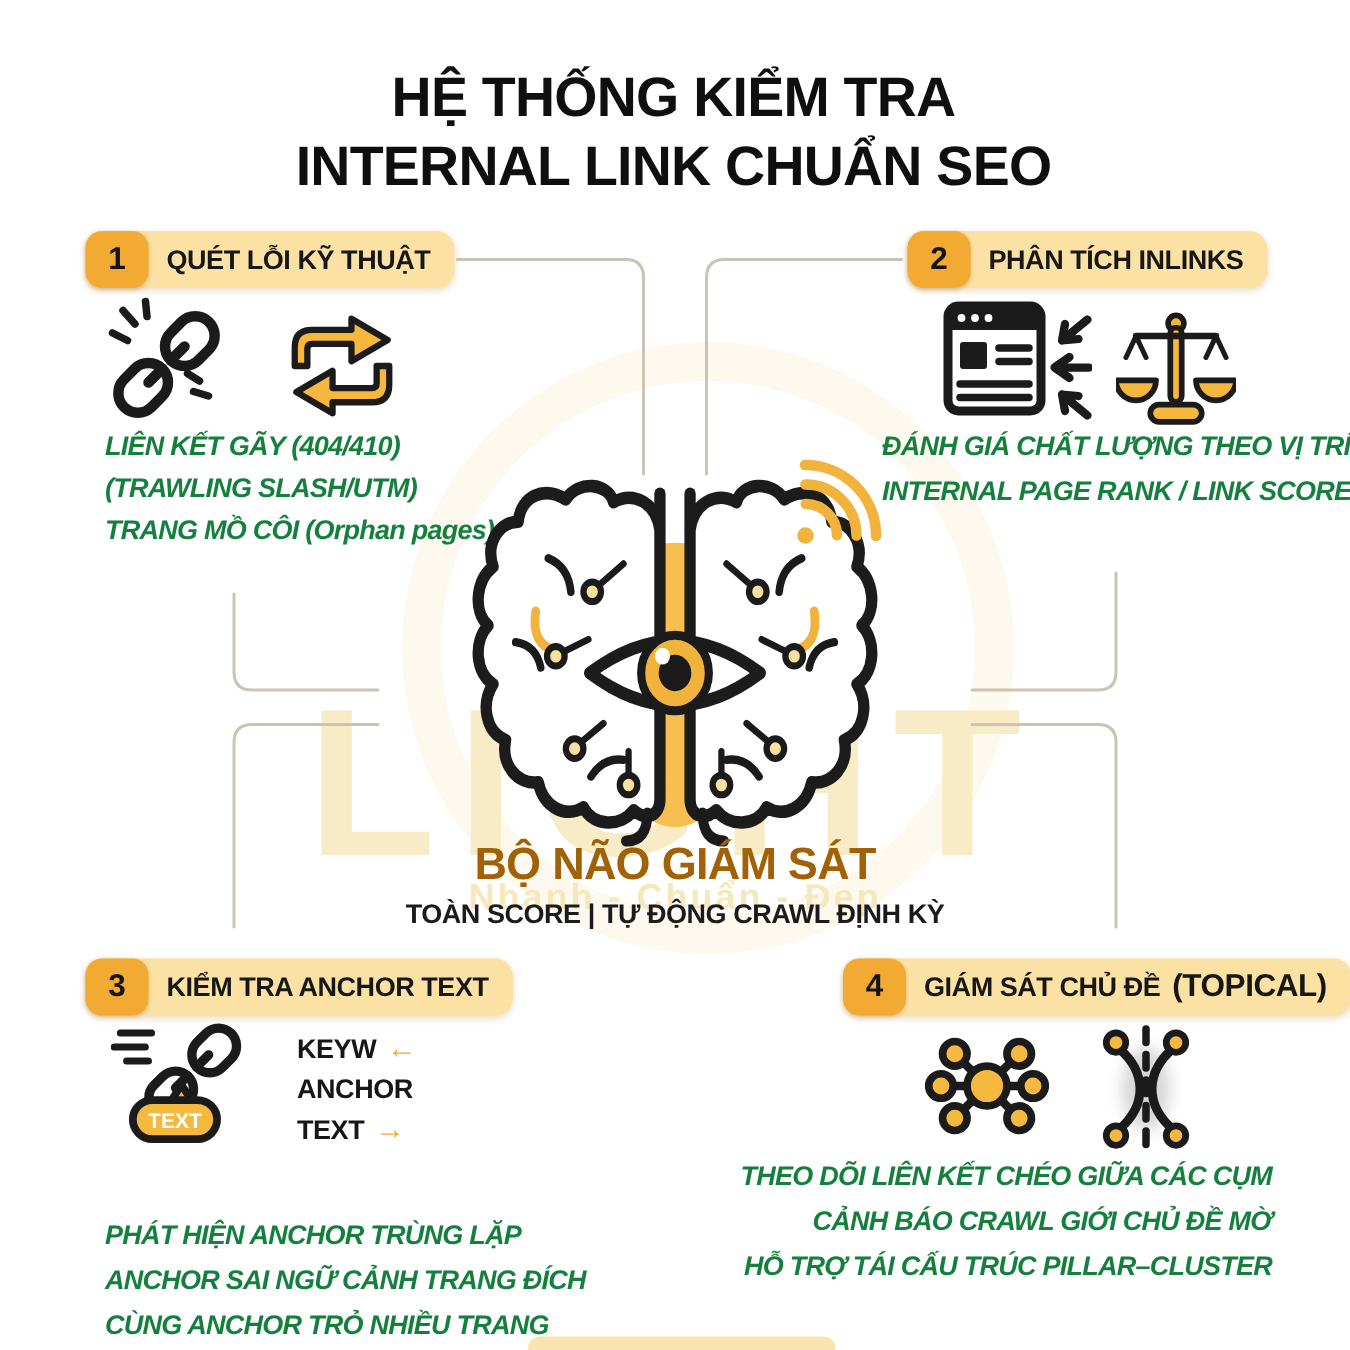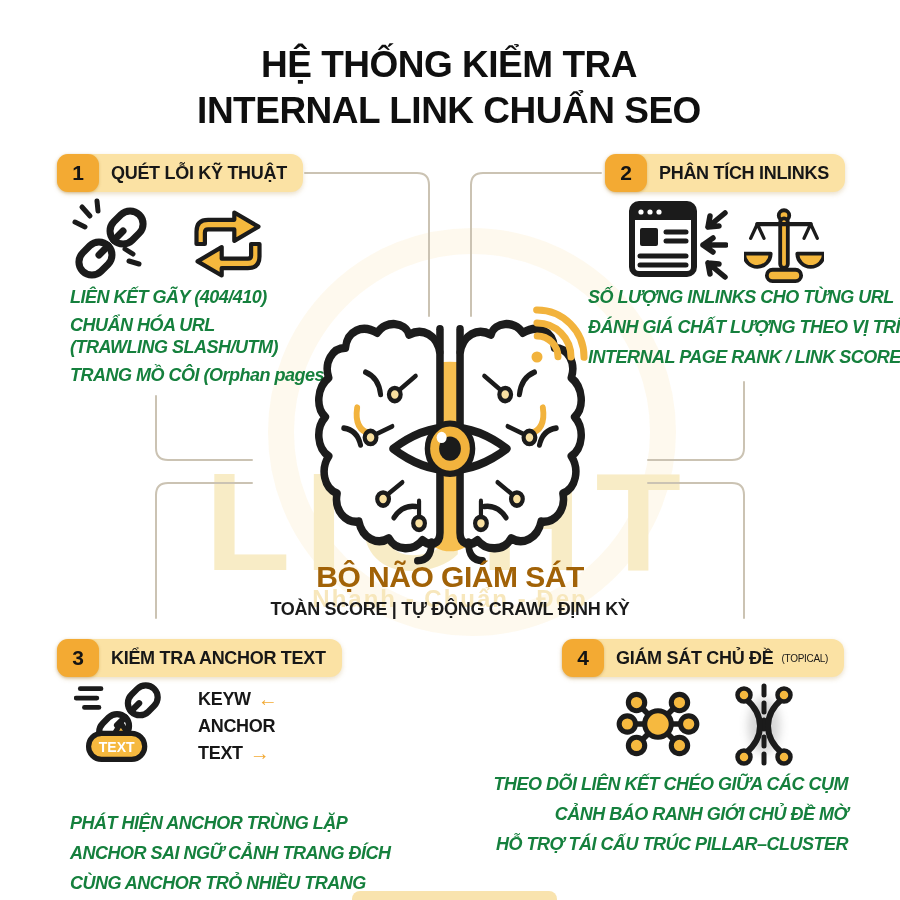--- a/index.html
+++ b/index.html
@@ -22,21 +22,21 @@
   
   .connectors{position:absolute;left:0;top:0;z-index:2;}
   
   .pill{position:absolute;z-index:3;display:inline-flex;align-items:center;height:38px;
     background:#FBE2A4;border-radius:12px;padding-right:16px;gap:12px;
     box-shadow:0 2px 5px rgba(175,135,55,0.28);}
   .badge{width:42px;height:38px;border-radius:11px;background:#F3AA33;display:flex;
     align-items:center;justify-content:center;font-size:21px;font-weight:800;color:#141414;
     box-shadow:0 1px 3px rgba(160,110,20,0.35);}
   .pill-label{font-size:18px;font-weight:800;letter-spacing:-0.3px;white-space:nowrap;}
-  .pill-suffix{font-size:10px;font-weight:400;letter-spacing:-0.3px;margin-left:-4px;white-space:nowrap;}
+  .pill-suffix{font-size:21px;font-weight:700;letter-spacing:-0.3px;margin-left:-4px;white-space:nowrap;}
   
   .tblock{position:absolute;z-index:3;font-weight:700;font-size:18px;letter-spacing:-0.5px;color:#15803d;font-style:italic;}
   .tblock .ln{line-height:30px;white-space:nowrap;}
   .s1t .ln{line-height:22px;}
   .s1t .gap{margin-bottom:6px;}
   .s4t{text-align:right;}
   
   .icon{position:absolute;z-index:3;}
   
   .anchor-rows{position:absolute;left:198px;top:686px;z-index:3;}
@@ -99,21 +99,20 @@
     </g>
   </svg>
   <svg class="icon" style="left:186px;top:210px;" width="84" height="68" viewBox="0 0 80 64">
     <g fill="#F5B83D" stroke="#1b1b1b" stroke-width="4" stroke-linejoin="round">
       <path d="M 10 32 L 10 20 Q 10 9 21 9 L 46 9 L 46 2 L 69 15.5 L 46 29 L 46 18 L 21 18 Q 18 18 18 21 L 18 32 Z"></path>
       <path d="M 10 32 L 10 20 Q 10 9 21 9 L 46 9 L 46 2 L 69 15.5 L 46 29 L 46 18 L 21 18 Q 18 18 18 21 L 18 32 Z" transform="rotate(180 40 32)"></path>
     </g>
   </svg>
   <div class="tblock s1t" style="left:70px;top:286px;">
     <div class="ln gap">LIÊN KẾT GÃY (404/410)</div>
-    <div class="ln">CHUẨN HÓA URL</div>
     <div class="ln gap">(TRAWLING SLASH/UTM)</div>
     <div class="ln">TRANG MỒ CÔI (Orphan pages)</div>
   </div>
 
   <div class="pill" style="left:605px;top:154px;">
     <span class="badge">2</span>
     <span class="pill-label">PHÂN TÍCH INLINKS</span>
   </div>
   <svg class="icon" style="left:628px;top:200px;" width="100" height="84" viewBox="0 0 100 84">
     <rect x="4" y="4" width="62" height="70" rx="7" fill="#fff" stroke="#1b1b1b" stroke-width="6"></rect>
@@ -140,21 +139,20 @@
       <rect x="38" y="14" width="8" height="52" rx="4" fill="#F5B83D" stroke-width="4"></rect>
       <line x1="14" y1="20" x2="70" y2="20" stroke-width="4.5"></line>
       <path d="M14 20 L7 35 M14 20 L21 35" fill="none" stroke-width="3.5"></path>
       <path d="M70 20 L63 35 M70 20 L77 35" fill="none" stroke-width="3.5"></path>
       <path d="M0 37 A14 14 0 0 1 28 37 Z" transform="rotate(180 14 44)" fill="#F5B83D" stroke-width="4"></path>
       <path d="M56 37 A14 14 0 0 1 84 37 Z" transform="rotate(180 70 44)" fill="#F5B83D" stroke-width="4"></path>
       <rect x="24" y="68" width="36" height="12" rx="6" fill="#F5B83D" stroke-width="4"></rect>
     </g>
   </svg>
   <div class="tblock" style="left:588px;top:282px;">
-    <div class="ln">SỐ LƯỢNG INLINKS CHO TỪNG URL</div>
     <div class="ln">ĐÁNH GIÁ CHẤT LƯỢNG THEO VỊ TRÍ</div>
     <div class="ln">INTERNAL PAGE RANK / LINK SCORE</div>
   </div>
 
   <svg class="brain-wrap" width="276" height="252" viewBox="0 0 330 270" preserveAspectRatio="none">
     <circle cx="165" cy="130" r="83" fill="#F7BF50"></circle>
     <ellipse cx="165" cy="198" rx="45" ry="52" fill="#F7BF50"></ellipse>
     <g fill="#ffffff" stroke="#1c1c1c" stroke-width="9" stroke-linejoin="round" stroke-linecap="round">
       <path id="half" d="M153 38 C150 18 132 10 116 18 C112 4 88 2 78 16 C60 6 42 14 40 32 C24 32 14 48 20 64 C6 74 4 96 16 106 C4 118 6 140 20 148 C10 162 14 182 30 188 C26 206 40 220 56 218 C60 236 78 244 92 236 C100 250 122 250 132 238 C142 246 153 242 153 230 L153 38 Z"></path>
       <path d="M153 38 C150 18 132 10 116 18 C112 4 88 2 78 16 C60 6 42 14 40 32 C24 32 14 48 20 64 C6 74 4 96 16 106 C4 118 6 140 20 148 C10 162 14 182 30 188 C26 206 40 220 56 218 C60 236 78 244 92 236 C100 250 122 250 132 238 C142 246 153 242 153 230 L153 38 Z" transform="translate(330,0) scale(-1,1)"></path>
@@ -297,17 +295,17 @@
     <path d="M58 18 Q44 30 44 45 Q44 60 58 72" fill="none" stroke="#1b1b1b" stroke-width="6" stroke-linecap="round"></path>
     <g fill="#F6B93F" stroke="#1b1b1b" stroke-width="4.5">
       <circle cx="20" cy="14" r="6.5"></circle>
         <circle cx="20" cy="76" r="6.5"></circle>
       <circle cx="60" cy="14" r="6.5"></circle>
         <circle cx="60" cy="76" r="6.5"></circle>
     </g>
   </svg>
   <div class="tblock s4t" style="right:52px;top:769px;width:380px;">
     <div class="ln">THEO DÕI LIÊN KẾT CHÉO GIỮA CÁC CỤM</div>
-    <div class="ln">CẢNH BÁO RANH GIỚI CHỦ ĐỀ MỜ</div>
+    <div class="ln">CẢNH BÁO CRAWL GIỚI CHỦ ĐỀ MỜ</div>
     <div class="ln">HỖ TRỢ TÁI CẤU TRÚC PILLAR–CLUSTER</div>
   </div>
 
 </div>
 
 </body></html>

